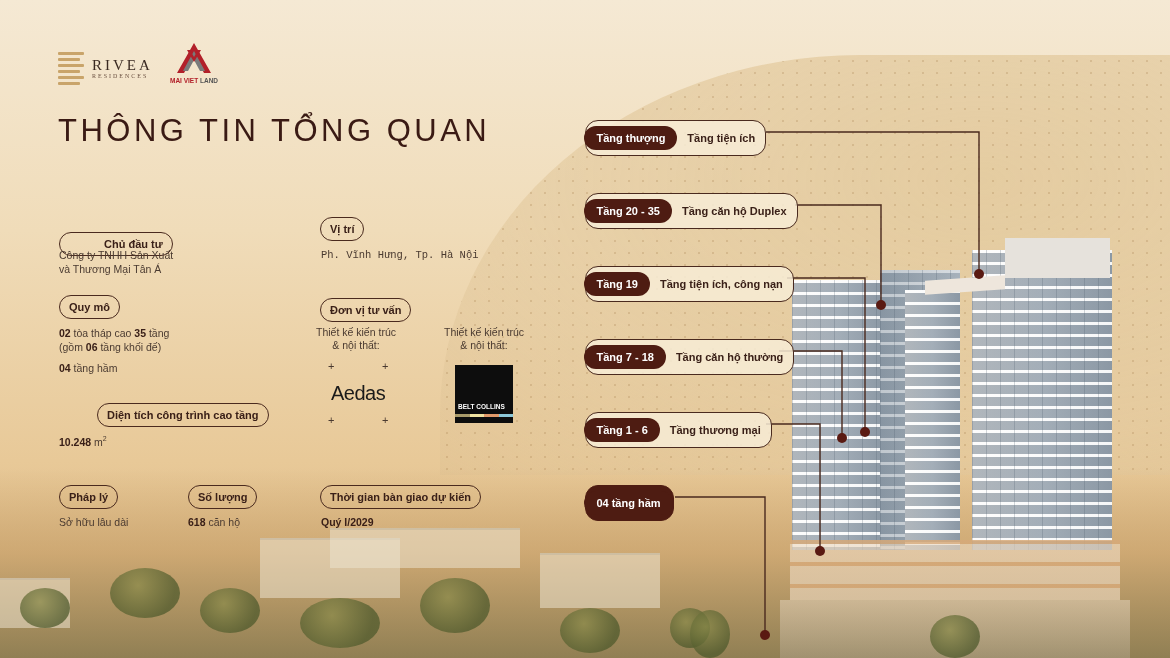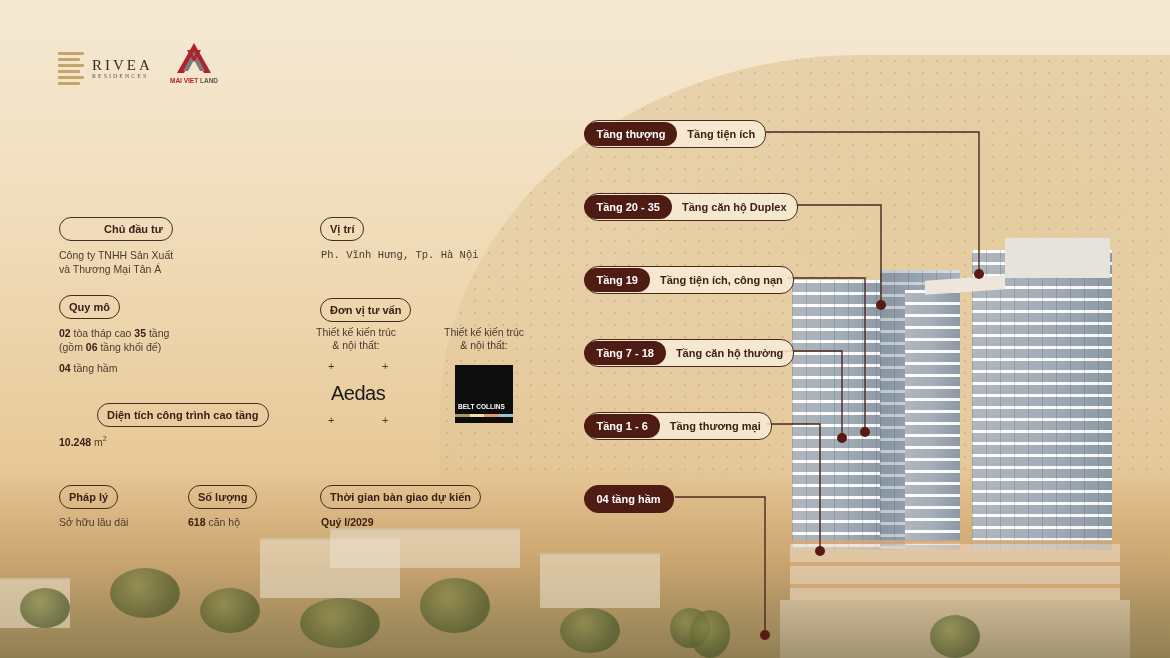--- a/index.html
+++ b/index.html
@@ -54,21 +54,21 @@
   .consult-label { position: absolute; font-size: 10.5px; color: #4a3a30; text-align: center; line-height: 13px; }
   .plus { position: absolute; font-size: 11px; color: #4a3a30; }
   .aedas { position: absolute; left: 331px; top: 382px; font-size: 20px; color: #1a1a1a; letter-spacing: -0.5px; }
   .belt { position: absolute; left: 455px; top: 365px; width: 58px; height: 58px; background: #0d0d0d; }
   .belt-text { position: absolute; left: 3px; top: 38px; font-size: 6.5px; font-weight: bold; color: #fff; white-space: nowrap; }
   .belt-stripes { position: absolute; left: 0; bottom: 6px; width: 58px; height: 3px; display: flex; }
   .belt-stripes span { flex: 1; }
 
   
   .floor-pill {
-    position: absolute; height: 28px; border: 1.6px solid #4a2a1e; border-radius: 13px;
+    position: absolute; height: 36px; border: 1.6px solid #4a2a1e; border-radius: 13px;
     background: rgba(247,236,214,0.85); display: flex; align-items: center; white-space: nowrap;
   }
   .floor-pill .dark {
     height: 24px; margin: -1.6px 0 -1.6px -1.6px; padding: 0 12px; background: #4e1c12; color: #fff;
     border-radius: 13px; font-size: 11px; font-weight: bold; display: flex; align-items: center;
   }
   .floor-pill .light { padding: 0 10px 0 10px; font-size: 11px; font-weight: bold; color: #3a2018; }
   .floor-pill.solo { background: #4e1c12; border-color: #4e1c12; }
 
   svg.connectors { position: absolute; left: 0; top: 0; }
@@ -143,23 +143,24 @@
 <div class="logo-mvl">
   <svg class="mvl-mark" viewBox="0 0 36 34">
     <polygon points="18,1 35,31 28,31 18,13 8,31 1,31" fill="#b2202a"></polygon>
     <polygon points="18,9 29,29 24,29 18,18 12,29 7,29" fill="#7a7a7a"></polygon>
     <polygon points="11,8 18,20 25,8 22,8 18,15 14,8" fill="#b2202a"></polygon>
   </svg>
   <div class="mvl-text"><span>MAI VIET</span><b> LAND</b></div>
 </div>
 
 <h1 class="title">
+  <div>THÔNG TIN TỔNG QUAN</div>
 </h1>
 
-<div class="pill" style="left:59px; top:217px;padding-left:44px;">Chủ đầu tư</div>
+<div class="pill" style="left:59px; top:232px;padding-left:44px;">Chủ đầu tư</div>
 <div class="info" style="left:59px; top:248px;">
   <div>Công ty TNHH Sản Xuất</div>
   <div>và Thương Mại Tân Á</div>
 </div>
 
 <div class="pill" style="left:59px; top:295px;">Quy mô</div>
 <div class="info" style="left:59px; top:326px;">
   <div><b>02</b><span> tòa tháp cao </span><b>35</b><span> tầng</span></div>
   <div><span>(gồm </span><b>06</b><span> tầng khối đế)</span></div>
   <div style="margin-top:7px;"><b>04</b><span> tầng hầm</span></div>

